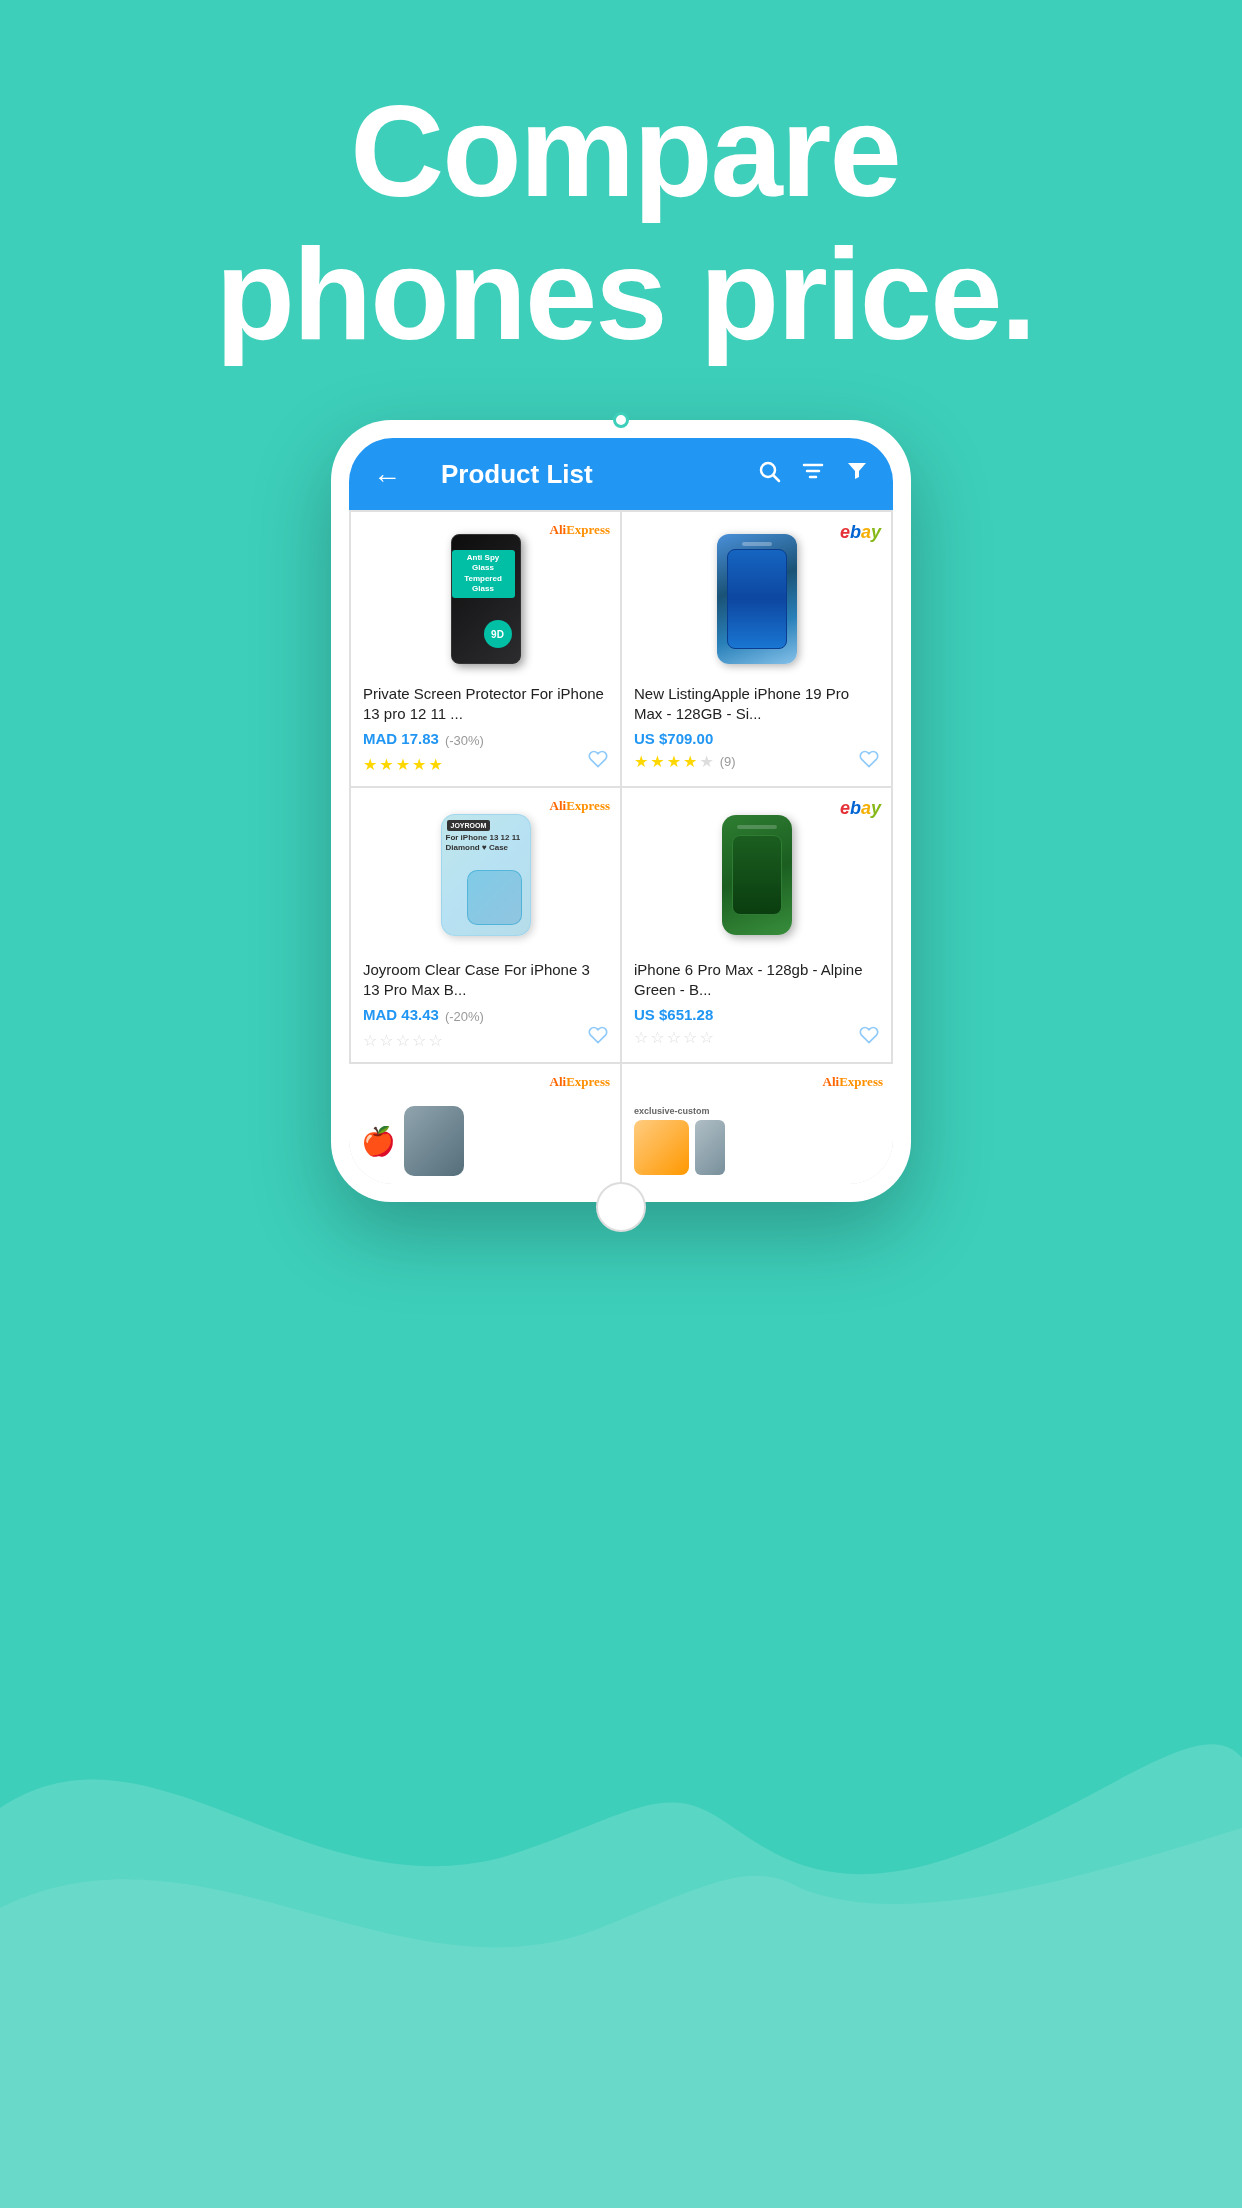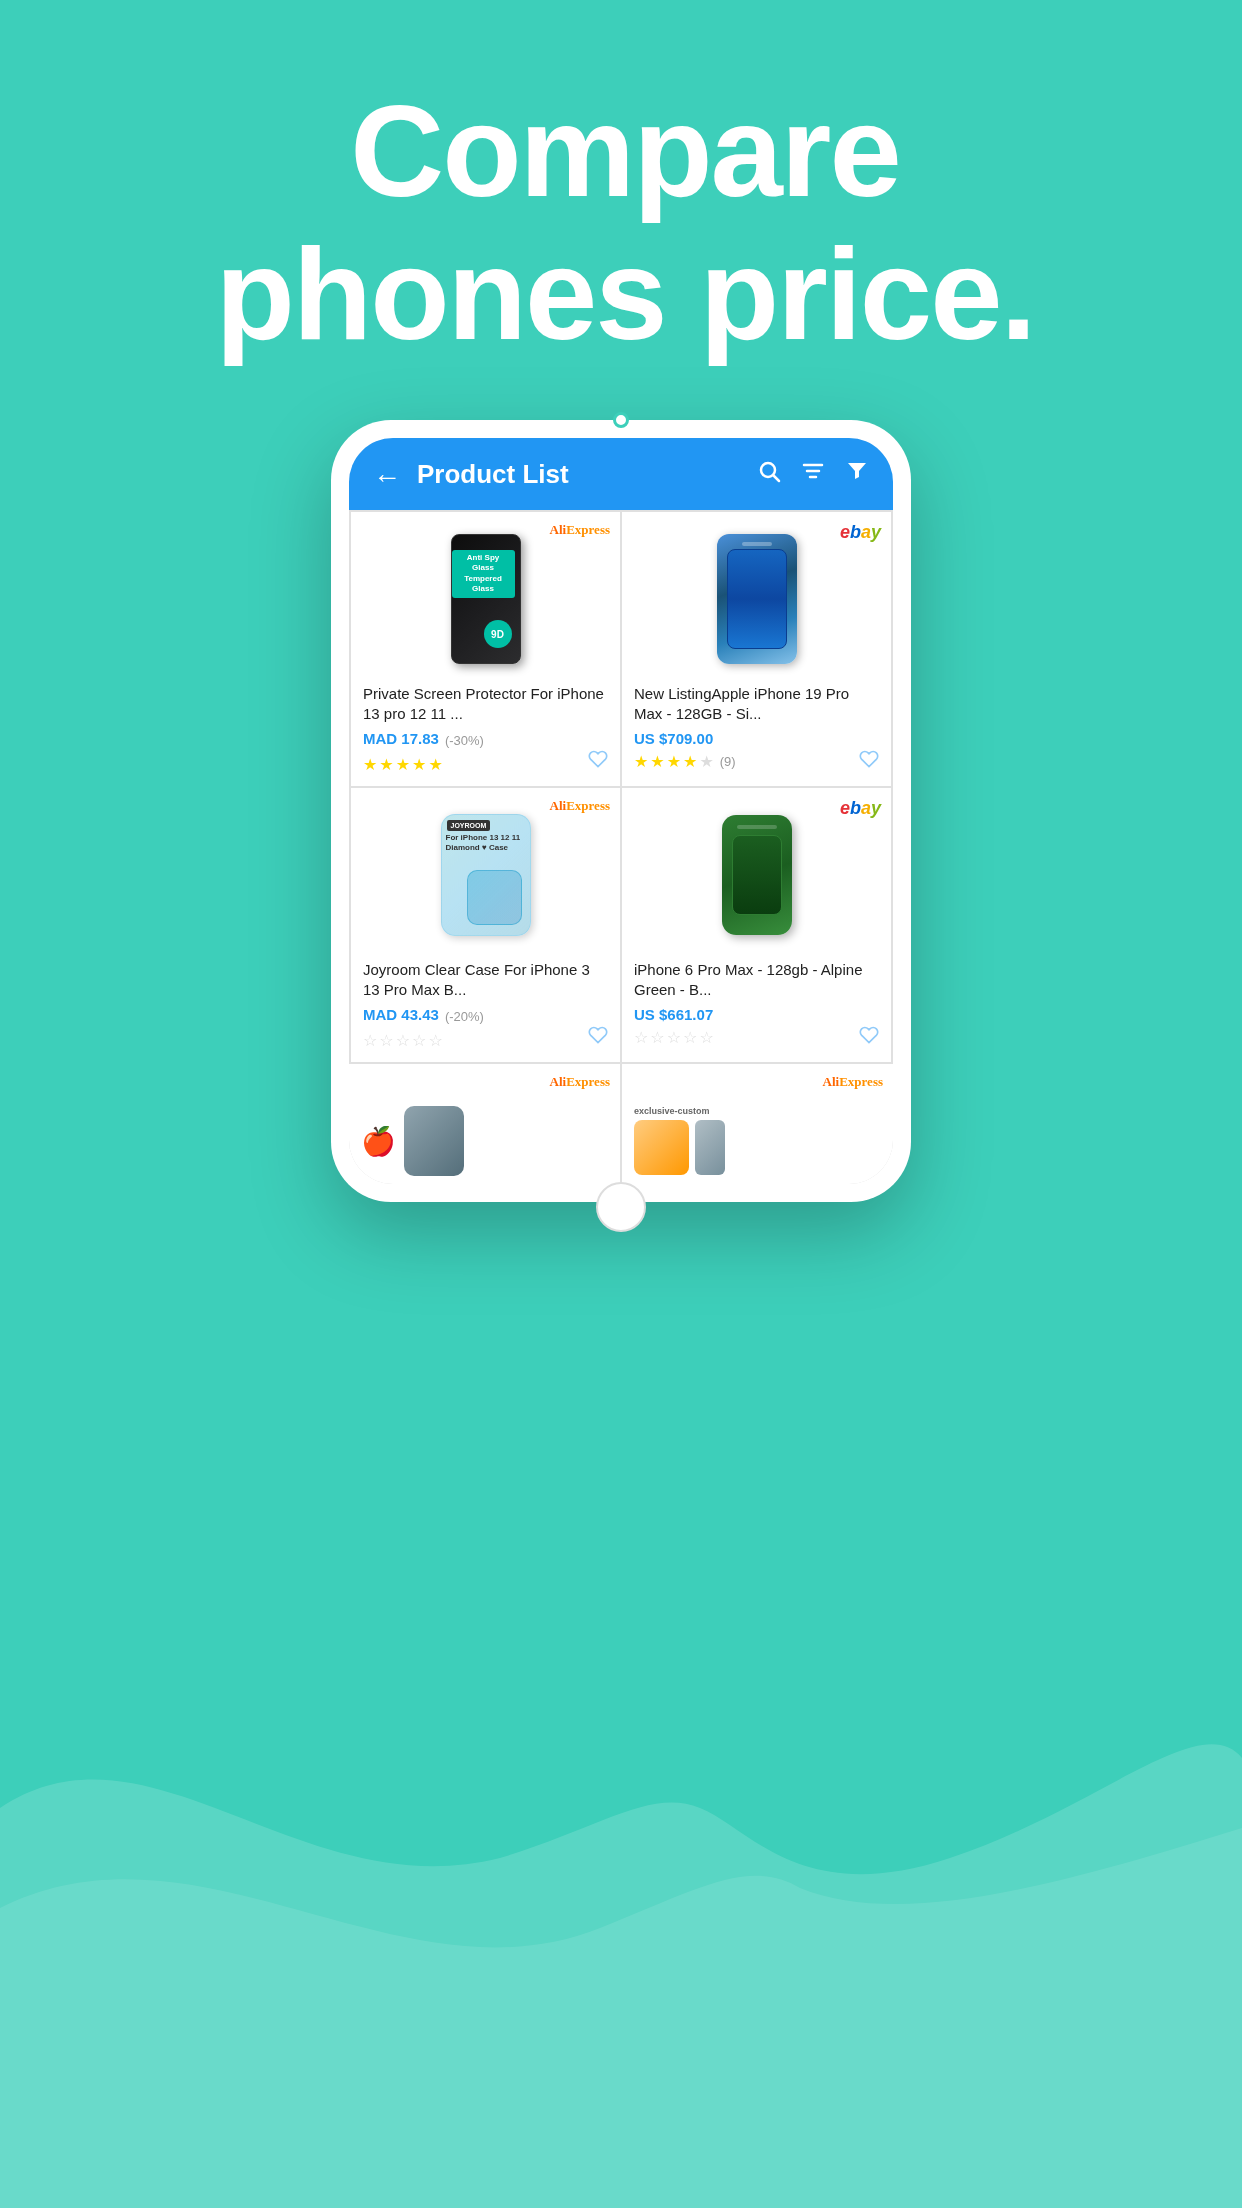--- a/index.html
+++ b/index.html
@@ -98,20 +98,21 @@
       font-size: 28px;
       cursor: pointer;
       font-weight: 300;
     }
 
     .header-title {
       color: white;
       font-size: 26px;
       font-weight: 600;
       flex: 1;
+      margin-left: 24px;
     }
 
     .header-icons {
       display: flex;
       gap: 20px;
       align-items: center;
     }
 
     .header-icon {
       color: white;
@@ -423,21 +424,21 @@
               </div>
             </div>
           </div>
           <div class="favorite-btn">
             <svg width="20" height="20" viewBox="0 0 24 24" fill="none" stroke="#90caf9" stroke-width="2">
               <path d="M20.84 4.61a5.5 5.5 0 0 0-7.78 0L12 5.67l-1.06-1.06a5.5 5.5 0 0 0-7.78 7.78l1.06 1.06L12 21.23l7.78-7.78 1.06-1.06a5.5 5.5 0 0 0 0-7.78z"></path>
             </svg>
           </div>
           <div class="product-name">iPhone 6 Pro Max - 128gb - Alpine Green - B...</div>
           <div style="margin-bottom:4px;">
-            <span class="product-price">US $661.07</span>
+            <span class="product-price">US $651.28</span>
           </div>
           <div class="stars">
             <span class="star empty">☆</span>
             <span class="star empty">☆</span>
             <span class="star empty">☆</span>
             <span class="star empty">☆</span>
             <span class="star empty">☆</span>
           </div>
         </div>
 

